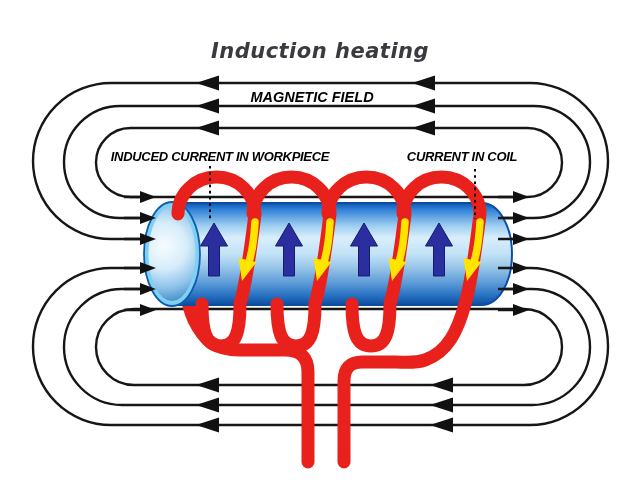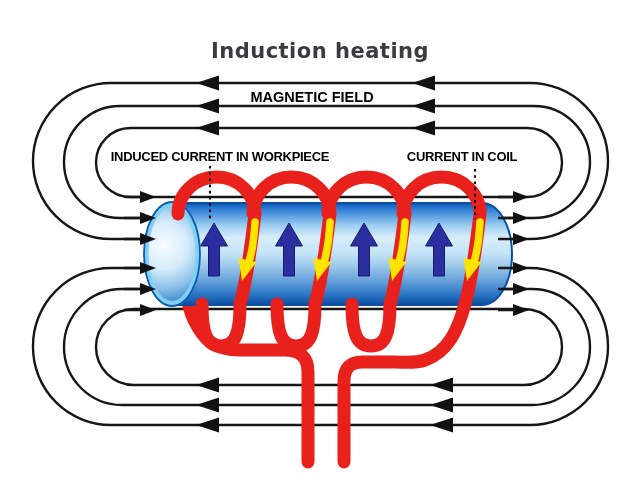--- a/index.html
+++ b/index.html
@@ -1,18 +1,19 @@
 <!DOCTYPE html>
 <html><head>
 <meta charset="utf-8">
 <style>
   html,body{margin:0;padding:0;background:#fff;}
   .stage{
     width:640px;height:480px;background:#ffffff;position:relative;overflow:hidden;
     font-family:"Liberation Sans", sans-serif;
+    font-style:italic;
   }
   svg{display:block;}
   .title-text{
     font-family:"DejaVu Sans","Liberation Sans",sans-serif;
     font-size:21px;font-weight:bold;letter-spacing:.5px;
   }
   .cap-label{
     font-family:"Liberation Sans",sans-serif;
     font-size:13px;font-weight:bold;letter-spacing:-0.3px;
   }

